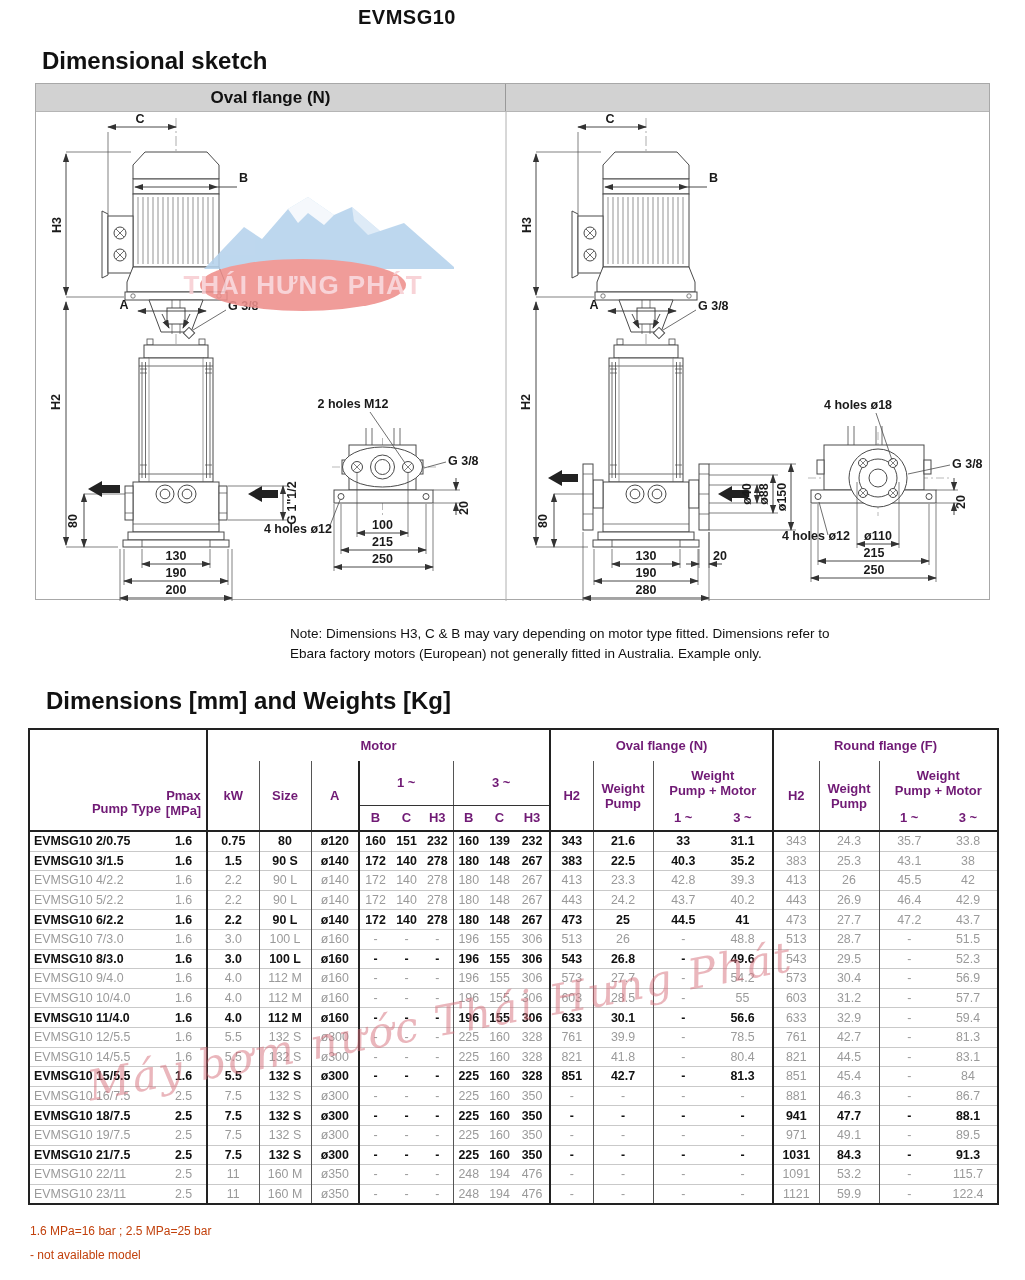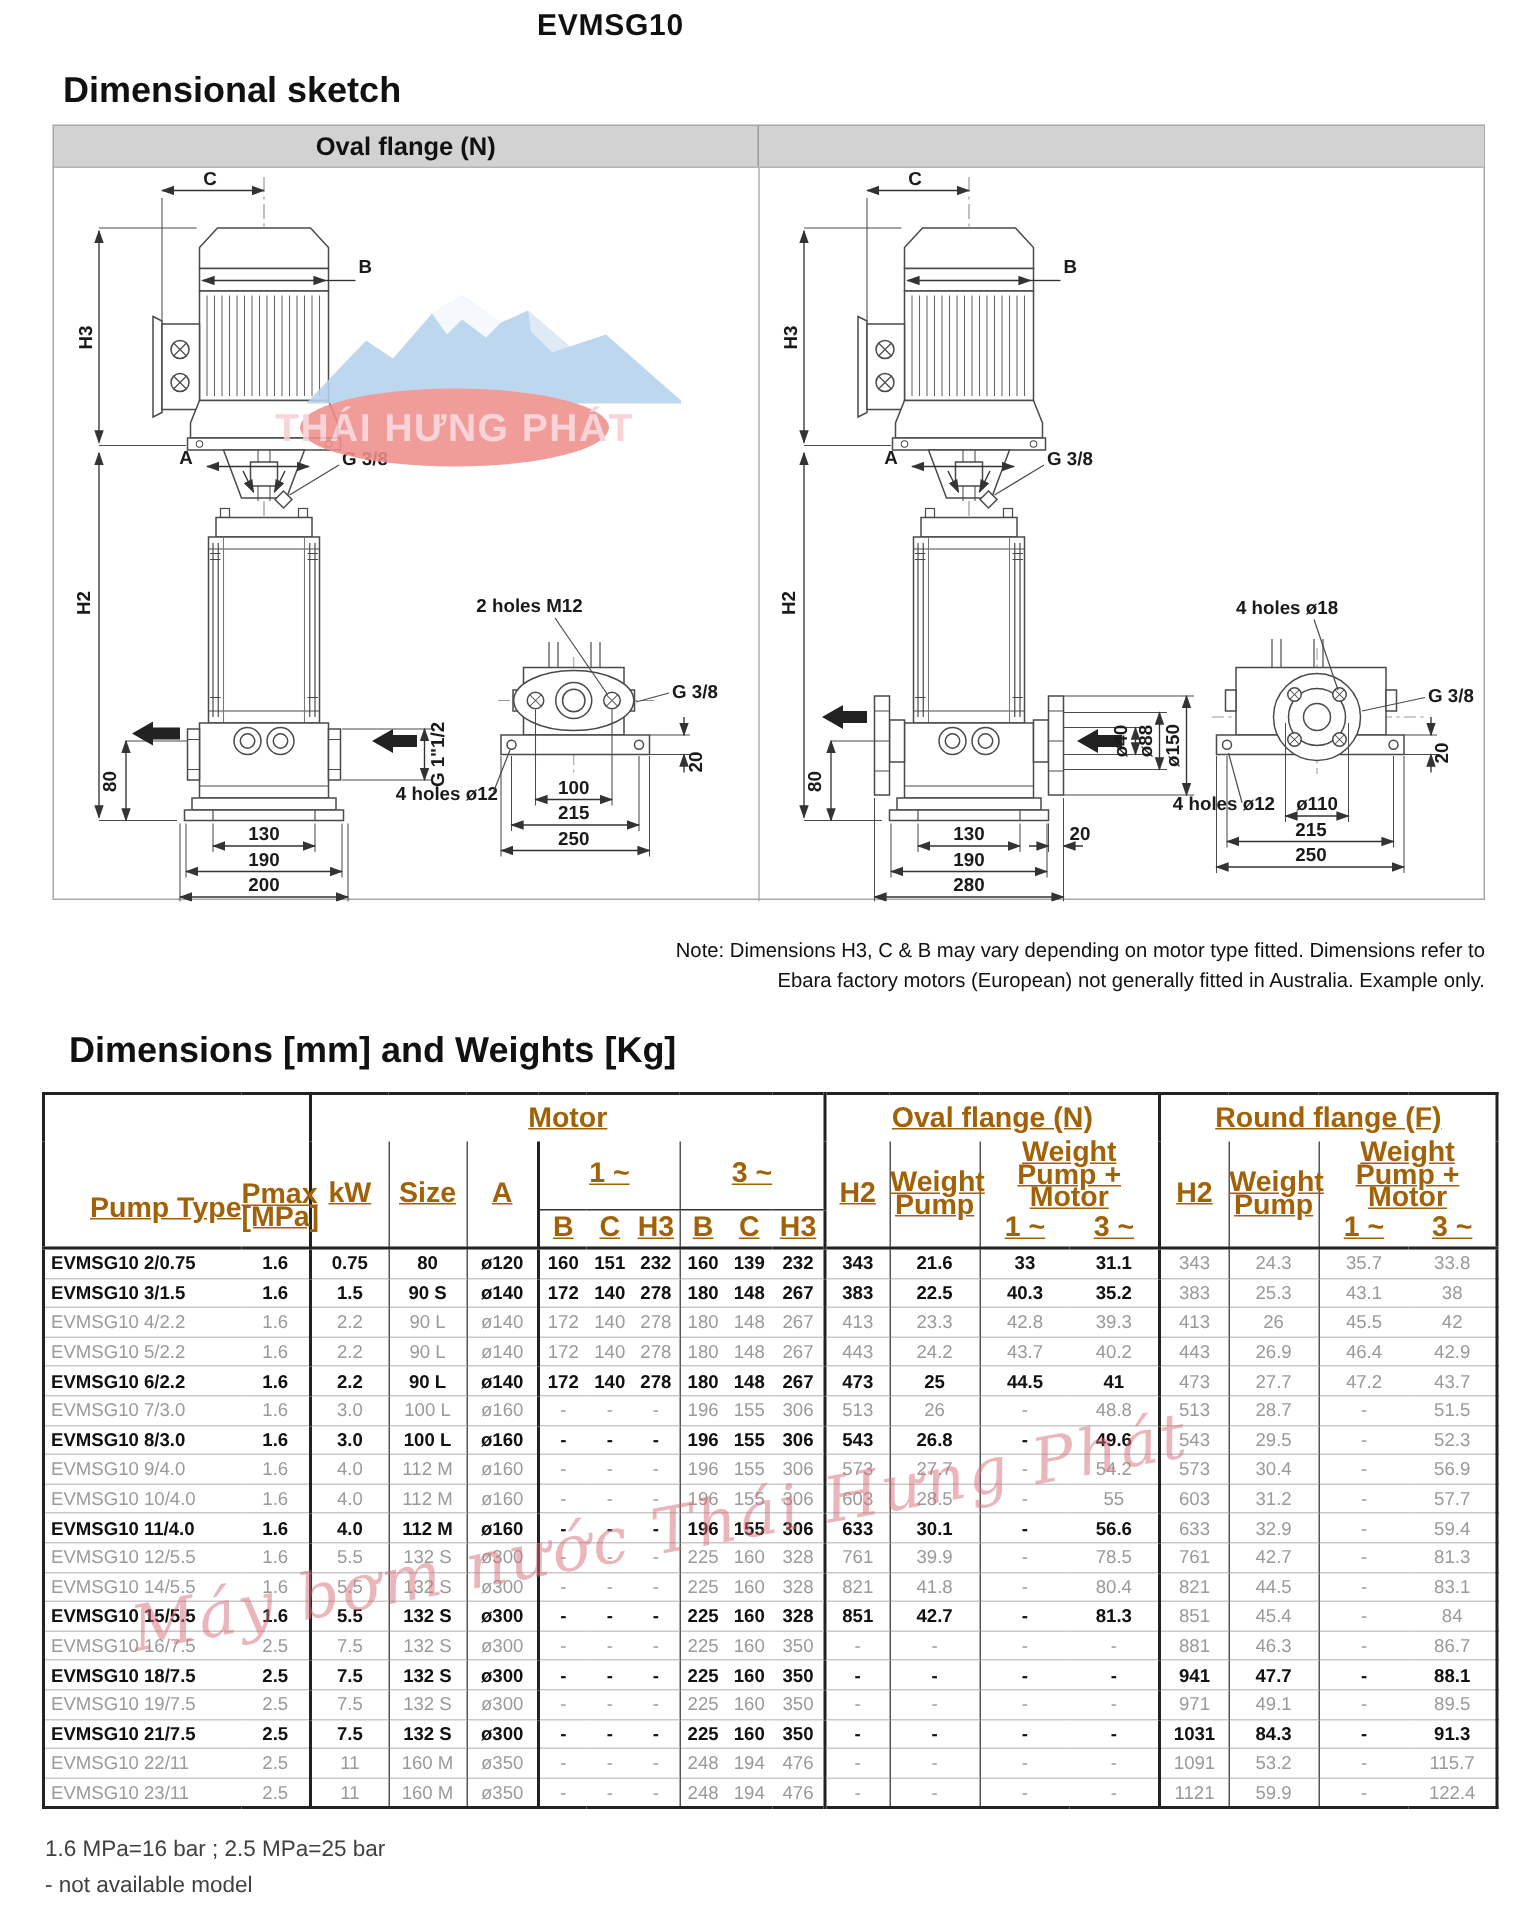--- a/index.html
+++ b/index.html
@@ -10,46 +10,46 @@
   .section-title{font-size:24px;font-weight:bold;}
   #sec1{left:42px;top:47px;}
   #sec2{left:46px;top:687px;}
   #sketch-panel{left:35px;top:83px;width:955px;height:517px;border:1px solid #a8a8a8;box-sizing:border-box;background:#fff;}
   #panel-header{display:flex;height:27px;border-bottom:1px solid #b5b5b5;background:#d2d2d2;}
   #panel-header .hcell{font-size:17px;font-weight:bold;line-height:27px;}
   #ph-left{width:470px;text-align:center;border-right:1px solid #999;box-sizing:border-box;}
   #ph-right{flex:1;display:flex;}
   #ph-din{margin-left:68px;}
   #ph-round{margin-left:72px;}
-  #note{left:290px;top:624px;width:700px;text-align:right;font-size:13.5px;line-height:20px;white-space:pre-line;}
+  #note{left:290px;top:624px;width:700px;text-align:left;font-size:13.5px;line-height:20px;white-space:pre-line;}
   svg text{font-family:"Liberation Sans",sans-serif;}
 
   
   #dim-table{left:28px;top:728px;width:969px;border-collapse:collapse;table-layout:fixed;
              border:2px solid #222;background:#fff;}
-  #dim-table th{font-size:19px;font-weight:bold;padding:0;color:#a16207;text-decoration:underline;}
+  #dim-table th{font-size:13px;font-weight:bold;padding:0;color:#701a75;}
   #dim-table td{font-size:12.4px;height:18.6px;padding:0 2px;white-space:nowrap;overflow:hidden;}
   #dim-table thead{border-bottom:2px solid #222;}
   #dim-table thead tr.r1{height:32px;} #dim-table thead tr.r2{height:44px;} #dim-table thead tr.r3{height:26px;}
   th.pt{text-align:right;vertical-align:bottom;padding:0 0 14px 4px !important;}
   th.pm{vertical-align:bottom;padding-bottom:12px !important;}
   th.mid{vertical-align:middle;}
   th.ph{border-bottom:1px solid #333;}
   th.wpm{vertical-align:middle;}
   .pre{white-space:pre-line;line-height:15px;}
   .r1c{border-right:1px solid #555;}
   .r2c{border-right:2px solid #222;}
   #dim-table tbody td{text-align:center;color:#9a9a9a;}
   #dim-table tbody td.m{text-align:left;padding-left:4px;}
   #dim-table tbody tr{border-top:1px solid #c9c9c9;}
   #dim-table tbody tr:first-child{border-top:none;}
   #dim-table tbody tr.bold td{color:#111;font-weight:bold;}
   #dim-table tbody tr.bold.fgray td.f{color:#9a9a9a;font-weight:normal;}
 
-  .footnote{left:30px;font-size:15px;color:#404040;}
+  .footnote{left:30px;font-size:12px;color:#c2410c;}
   #fn1{top:1224px;} #fn2{top:1248px;}
 
   #wm-diag{left:88px;top:1062px;transform:rotate(-10.5deg);transform-origin:0 50%;
            font-family:"DejaVu Serif",serif;font-style:italic;font-size:42px;letter-spacing:2px;
            color:rgba(214,110,122,0.5);white-space:nowrap;pointer-events:none;z-index:5;}
 </style>
 </head>
 <body>
 
 <div id="page-title" class="abs">EVMSG10</div>

